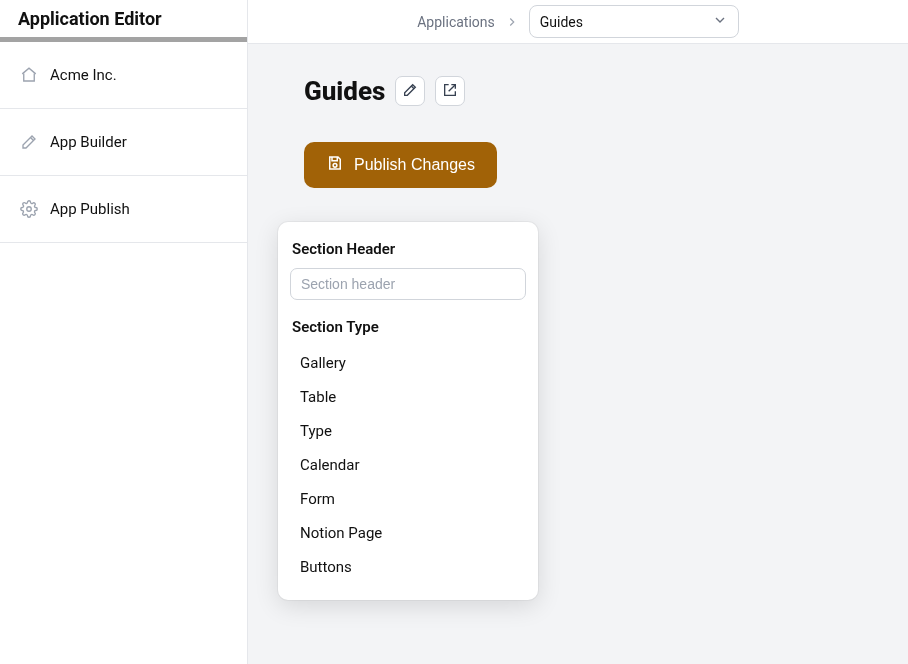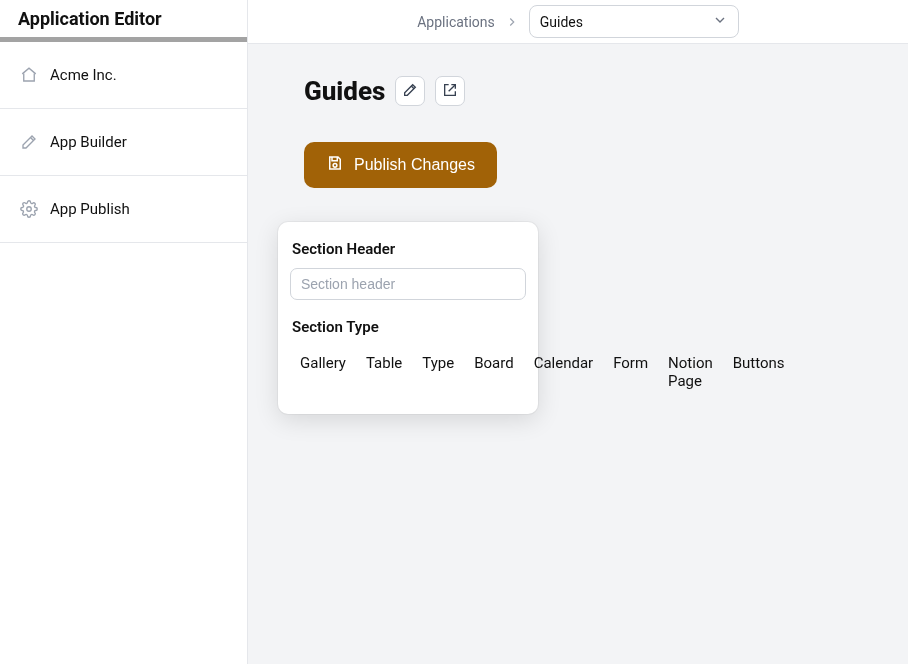--- a/index.html
+++ b/index.html
@@ -165,21 +165,21 @@
     .pop-input {
       width: 100%;
       border: 1px solid #d1d5db;
       border-radius: 7px;
       padding: 7px 10px;
       font-size: 14px;
       margin-bottom: 18px;
       outline: none;
     }
     .pop-input::placeholder { color: #9ca3af; }
-    .type-list { display: flex; flex-direction: row; }
+    .type-list { display: flex; flex-direction: column; }
     .type-item {
       padding: 8px 10px;
       font-size: 15px;
       cursor: pointer;
       border-radius: 6px;
     }
   </style>
 </head>
 <body>
 
@@ -275,21 +275,20 @@
 
 
       <div class="popover">
         <div class="pop-label">Section Header</div>
         <input class="pop-input" type="text" placeholder="Section header" style="">
         <div class="pop-label">Section Type</div>
         <div class="type-list">
           <div class="type-item">Gallery</div>
           <div class="type-item">Table</div>
           <div class="type-item">Type</div>
-          <div class="type-item">Board</div>
           <div class="type-item">Calendar</div>
           <div class="type-item">Form</div>
           <div class="type-item">Notion Page</div>
           <div class="type-item">Buttons</div>
         </div>
       </div>
     </div>
   </main>
 </div>
 

